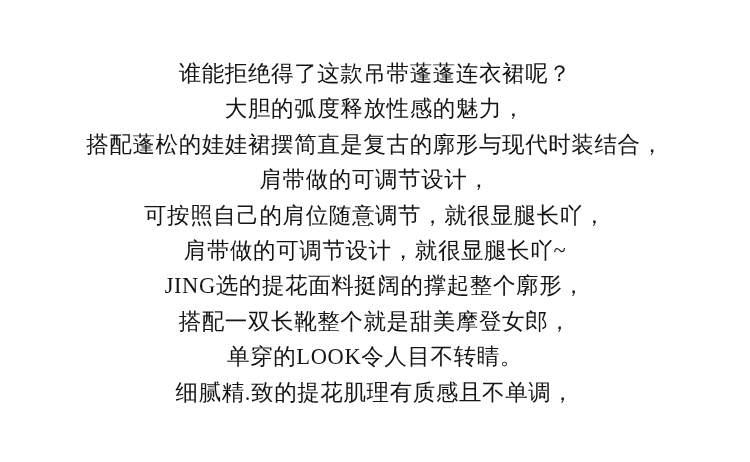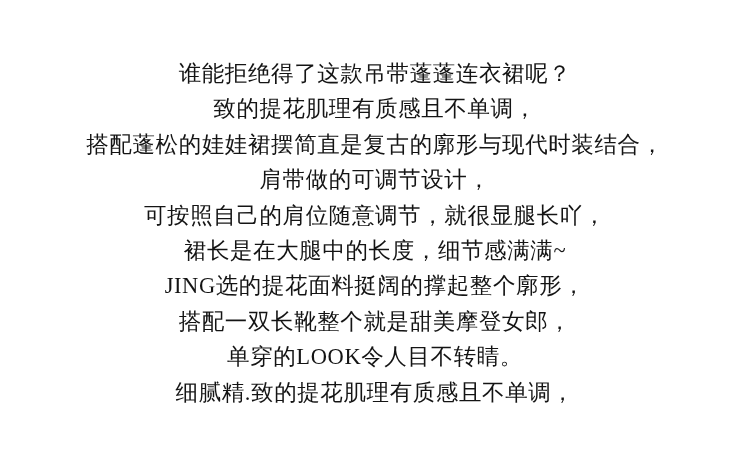--- a/index.html
+++ b/index.html
@@ -36,23 +36,23 @@
     white-space: nowrap;
     font-family: "Liberation Serif", serif;
   }
 </style>
 </head>
 <body>
 
 <div class="page">
   <div class="text-block">
     <div class="line">谁能拒绝得了这款吊带蓬蓬连衣裙呢？</div>
-    <div class="line">致的提花肌理有质感且不单调，</div>
+    <div class="line">大胆的弧度释放性感的魅力，</div>
     <div class="line">搭配蓬松的娃娃裙摆简直是复古的廓形与现代时装结合，</div>
     <div class="line">肩带做的可调节设计，</div>
     <div class="line">可按照自己的肩位随意调节，就很显腿长吖，</div>
-    <div class="line">裙长是在大腿中的长度，细节感满满~</div>
+    <div class="line">肩带做的可调节设计，就很显腿长吖~</div>
     <div class="line">JING选的提花面料挺阔的撑起整个廓形，</div>
     <div class="line">搭配一双长靴整个就是甜美摩登女郎，</div>
     <div class="line">单穿的LOOK令人目不转睛。</div>
     <div class="line">细腻精.致的提花肌理有质感且不单调，</div>
   </div>
 </div>
 
 </body></html>

